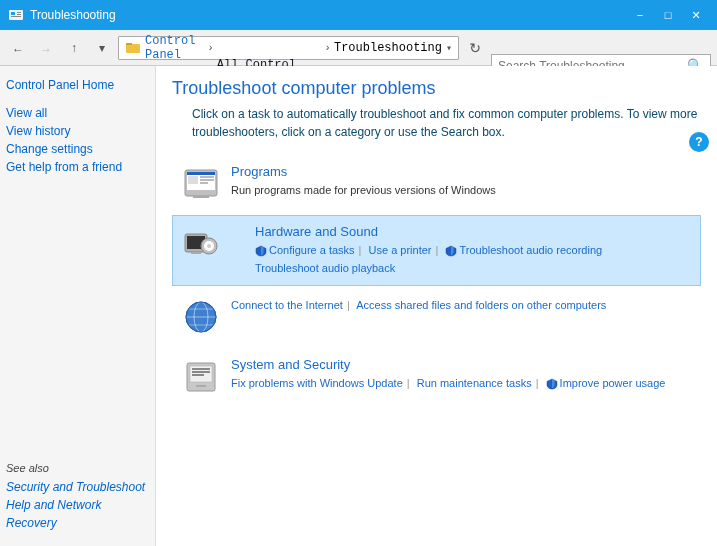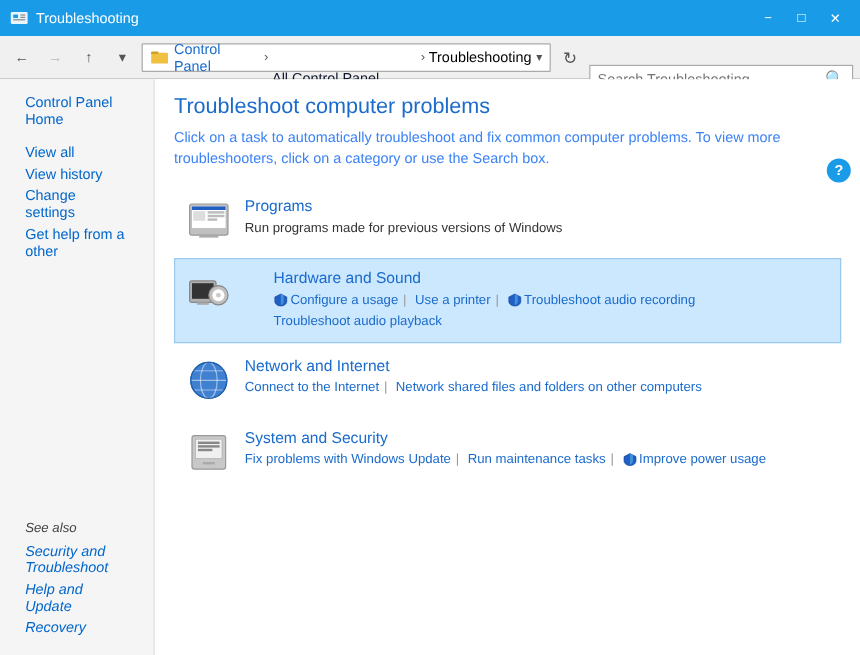--- a/index.html
+++ b/index.html
@@ -76,20 +76,21 @@
       flex: 1;
       height: 24px;
       border: 1px solid #aaa;
       background: #fff;
       display: flex;
       align-items: center;
       padding: 0 6px;
       font-size: 12px;
       color: #000;
       border-radius: 1px;
+      font-family: Liberation Mono, monospace;
     }
     .breadcrumb-item {
       color: #000;
       font-size: 12px;
     }
     .breadcrumb-sep {
       color: #555;
       margin: 0 3px;
       font-size: 11px;
     }
@@ -140,24 +141,24 @@
     }
 
     
     .main-container {
       display: flex;
       height: calc(546px - 30px - 36px);
     }
 
     
     .sidebar {
-      width: 129px;
+      width: 156px;
       background: #f5f5f5;
       border-right: 1px solid #ddd;
-      padding: 12px 21px;
+      padding: 12px 6px;
       display: flex;
       flex-direction: column;
     }
     .sidebar-link {
       color: #0066cc;
       font-size: 12px;
       cursor: pointer;
       margin-bottom: 4px;
       text-decoration: none;
       display: block;
@@ -180,23 +181,24 @@
       background: #fff;
     }
     .page-title {
       color: #1a6bcc;
       font-size: 18px;
       font-weight: normal;
       margin-bottom: 6px;
     }
     .page-desc {
       font-size: 12px;
-      color: #3b82f6;
+      color: #0c4a6e;
       margin-bottom: 14px;
       line-height: 1.5;
+      margin-left: 20px;
     }
 
     
     .category-item {
       display: flex;
       align-items: flex-start;
       padding: 8px 8px;
       border: 1px solid transparent;
       margin-bottom: 2px;
       cursor: pointer;
@@ -302,26 +304,26 @@
 </div>
 
 <div class="main-container">
 
   <div class="sidebar">
     <a class="sidebar-link">Control Panel Home</a>
     <div style="height:10px;"></div>
     <a class="sidebar-link">View all</a>
     <a class="sidebar-link">View history</a>
     <a class="sidebar-link">Change settings</a>
-    <a class="sidebar-link">Get help from a other</a>
+    <a class="sidebar-link">Get help from a friend</a>
 
     <div class="sidebar-divider" style="margin-top: auto; padding-top: 20px; font-style: italic;">
       <div class="sidebar-section-label">See also</div>
       <a class="sidebar-link">Security and Troubleshoot</a>
-      <a class="sidebar-link">Help and Update</a>
+      <a class="sidebar-link">Help and Network</a>
       <a class="sidebar-link">Recovery</a>
     </div>
   </div>
 
   <div class="content" style="position:relative;">
     <h1 class="page-title">Troubleshoot computer problems</h1>
     <p class="page-desc">Click on a task to automatically troubleshoot and fix common computer problems. To view more troubleshooters, click on a category or use the Search box.</p>
 
     <div class="category-item">
       <div class="category-icon">
@@ -354,21 +356,21 @@
           <circle cx="26" cy="20" r="2" fill="#ccc"></circle>
           <rect x="8" y="26" width="10" height="2" fill="#aaa"></rect>
         </svg>
       </div>
       <div class="category-details">
         <div class="category-name">Hardware and Sound</div>
         <div class="category-links">
           <svg class="shield-icon" viewBox="0 0 12 12">
               <path d="M6,1 L11,3.5 L11,7 C11,9.5 8.5,11 6,11 C3.5,11 1,9.5 1,7 L1,3.5 Z" fill="#2060c0" stroke="#1040a0" stroke-width="0.5"></path>
               <path d="M6,1 L8.5,2.25 L8.5,7 C8.5,8.75 7.25,9.875 6,10.25 L6,1 Z" fill="#4090e0"></path>
-            </svg><a class="cat-link">Configure a usage</a><span class="sep">|</span>
+            </svg><a class="cat-link">Configure a tasks</a><span class="sep">|</span>
           <a class="cat-link">Use a printer</a><span class="sep">|</span>
           <svg class="shield-icon" viewBox="0 0 12 12">
               <path d="M6,1 L11,3.5 L11,7 C11,9.5 8.5,11 6,11 C3.5,11 1,9.5 1,7 L1,3.5 Z" fill="#2060c0" stroke="#1040a0" stroke-width="0.5"></path>
               <path d="M6,1 L8.5,2.25 L8.5,7 C8.5,8.75 7.25,9.875 6,10.25 L6,1 Z" fill="#4090e0"></path>
             </svg><a class="cat-link">Troubleshoot audio recording</a>
           <br>
           <a class="cat-link">Troubleshoot audio playback</a>
         </div>
       </div>
     </div>
@@ -378,24 +380,23 @@
         <svg width="36" height="36" viewBox="0 0 36 36">
           <circle cx="18" cy="18" r="15" fill="#4080d0" stroke="#2060b0" stroke-width="1"></circle>
           <ellipse cx="18" cy="18" rx="7" ry="15" fill="none" stroke="#fff" stroke-width="1" opacity="0.5"></ellipse>
           <line x1="3" y1="18" x2="33" y2="18" stroke="#fff" stroke-width="1" opacity="0.5"></line>
           <line x1="6" y1="10" x2="30" y2="10" stroke="#fff" stroke-width="1" opacity="0.4"></line>
           <line x1="6" y1="26" x2="30" y2="26" stroke="#fff" stroke-width="1" opacity="0.4"></line>
           <circle cx="18" cy="18" r="15" fill="none" stroke="#2060b0" stroke-width="1"></circle>
         </svg>
       </div>
       <div class="category-details">
-        <div class="category-name">Network and Internet</div>
         <div class="category-links">
           <a class="cat-link">Connect to the Internet</a><span class="sep">|</span>
-          <a class="cat-link">Network shared files and folders on other computers</a>
+          <a class="cat-link">Access shared files and folders on other computers</a>
         </div>
       </div>
     </div>
 
     <div class="category-item">
       <div class="category-icon">
         <svg width="36" height="36" viewBox="0 0 36 36">
           <rect x="4" y="4" width="28" height="28" rx="2" fill="#c8c8c8" stroke="#999" stroke-width="1"></rect>
           <rect x="7" y="7" width="22" height="16" fill="#f0f0f0" stroke="#aaa" stroke-width="0.5"></rect>
           <rect x="9" y="9" width="18" height="2" fill="#888"></rect>

